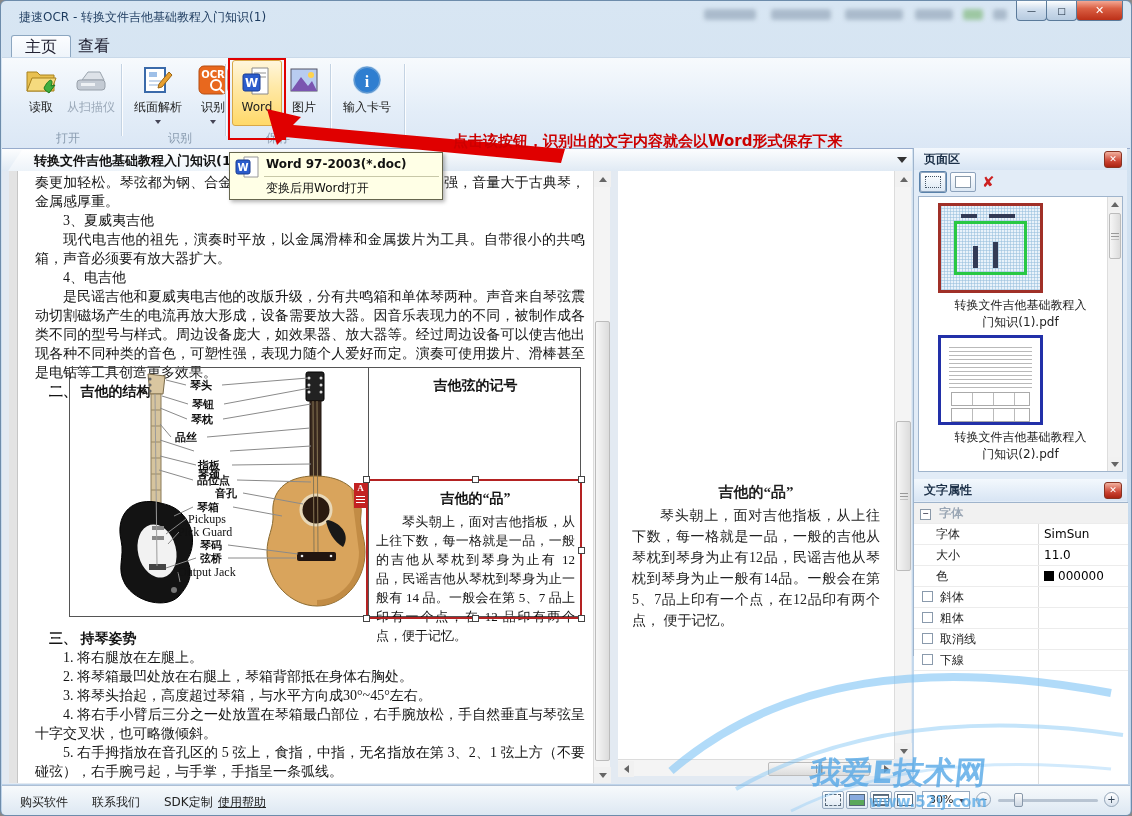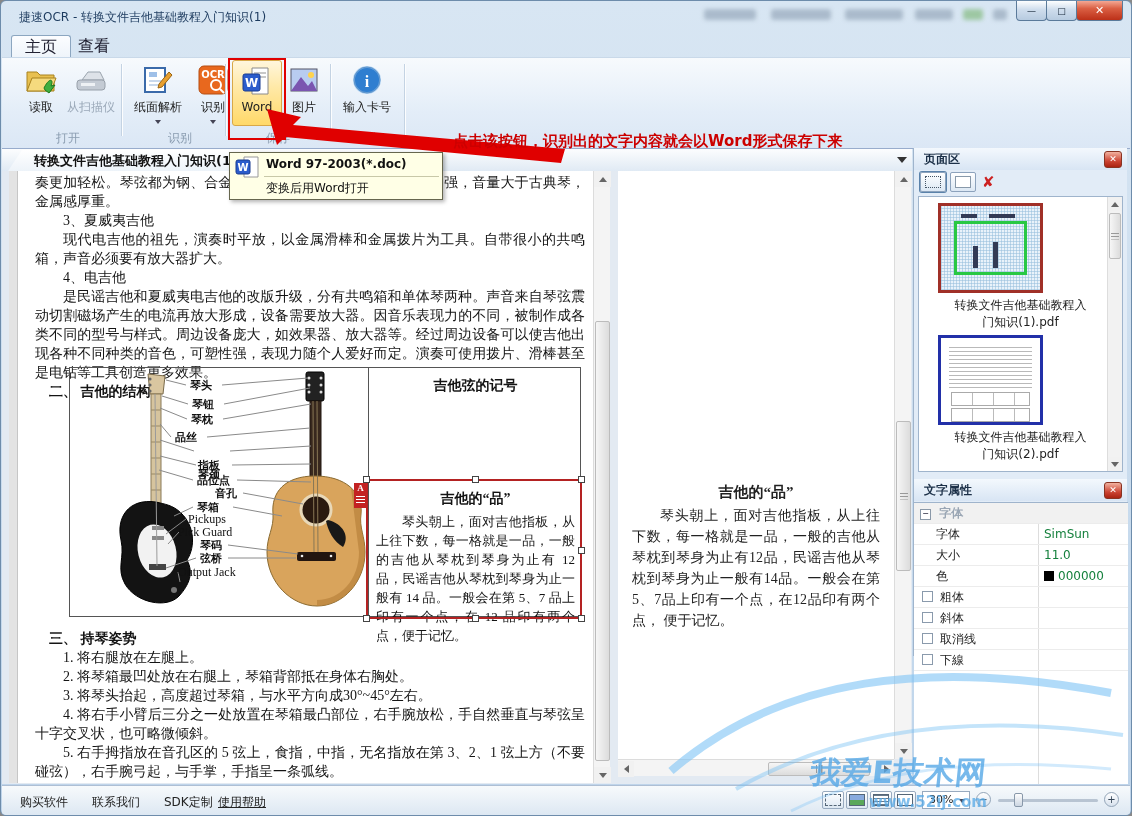--- a/index.html
+++ b/index.html
@@ -119,21 +119,21 @@
   .th2tbl2{top:70px;}
   .thlabel{position:absolute;left:0;width:100%;text-align:center;font-size:12px;color:#222;line-height:17px;}
   .tsb{position:absolute;right:0;top:0;width:15px;height:100%;background:#f2f2f2;border-left:1px solid #ddd;box-sizing:border-box;}
   
   .propgrid{position:absolute;left:0;top:354px;width:214px;height:282px;background:#fff;border-top:1px solid #9fb4cc;font-size:12px;box-sizing:border-box;}
   .pgdivider{position:absolute;left:124px;top:0;bottom:0;width:1px;background:#ddd;}
   .prow{position:relative;height:20px;line-height:20px;border-bottom:1px solid #ececec;}
   .pg-group{background:#f1f1f1;color:#9aa6b4;font-weight:bold;}
   .cbox{display:inline-block;width:9px;height:9px;border:1px solid #8a98a8;background:#fff;font-size:8px;line-height:8px;text-align:center;color:#556;margin:0 4px 0 6px;vertical-align:1px;}
   .plabel{position:absolute;left:22px;color:#222;}
-  .pvalue{position:absolute;left:130px;color:#15803d;}
+  .pvalue{position:absolute;left:130px;color:#000000;}
   .pvalue.b{font-weight:normal;}
   .pcheck{position:absolute;left:8px;top:4px;width:11px;height:11px;border:1px solid #8a9aac;background:#fff;box-sizing:border-box;}
   .swatch{display:inline-block;width:10px;height:10px;margin-right:4px;vertical-align:-1px;}
   
   .statusbar{position:absolute;left:1px;right:1px;top:784px;height:30px;background:linear-gradient(#f7fafc,#dce7f2);border-top:1px solid #aebfd4;}
   .slink{position:absolute;top:8px;font-size:12px;color:#222;white-space:nowrap;}
   .vbtn{position:absolute;top:5px;width:22px;height:18px;border:1px solid #98aabf;background:linear-gradient(#ffffff,#dde8f3);border-radius:2px;box-sizing:border-box;}
   .vb-ic{margin:2px auto;width:14px;height:10px;}
   .zoombox{position:absolute;left:920px;top:5px;width:48px;height:18px;background:#fff;border:1px solid #98aabf;font-size:11px;line-height:16px;box-sizing:border-box;padding-left:6px;color:#222;}
   .zdd{position:absolute;right:4px;top:7px;width:0;height:0;border-left:3px solid transparent;border-right:3px solid transparent;border-top:4px solid #445;}
@@ -517,25 +517,25 @@
       <div class="prow">
         <span class="plabel">大小</span>
         <span class="pvalue b">11.0</span>
       </div>
       <div class="prow">
         <span class="plabel">色</span>
         <span class="pvalue"><span class="swatch" style="background-color: rgb(0, 0, 0);"></span><span>000000</span></span>
       </div>
       <div class="prow">
         <span class="pcheck"></span>
+        <span class="plabel" style="left:26px;">斜体</span>
+      </div>
+      <div class="prow">
+        <span class="pcheck"></span>
         <span class="plabel" style="left:26px;">粗体</span>
-      </div>
-      <div class="prow">
-        <span class="pcheck"></span>
-        <span class="plabel" style="left:26px;">斜体</span>
       </div>
       <div class="prow">
         <span class="pcheck"></span>
         <span class="plabel" style="left:26px;">取消线</span>
       </div>
       <div class="prow">
         <span class="pcheck"></span>
         <span class="plabel" style="left:26px;">下線</span>
       </div>
     </div>

